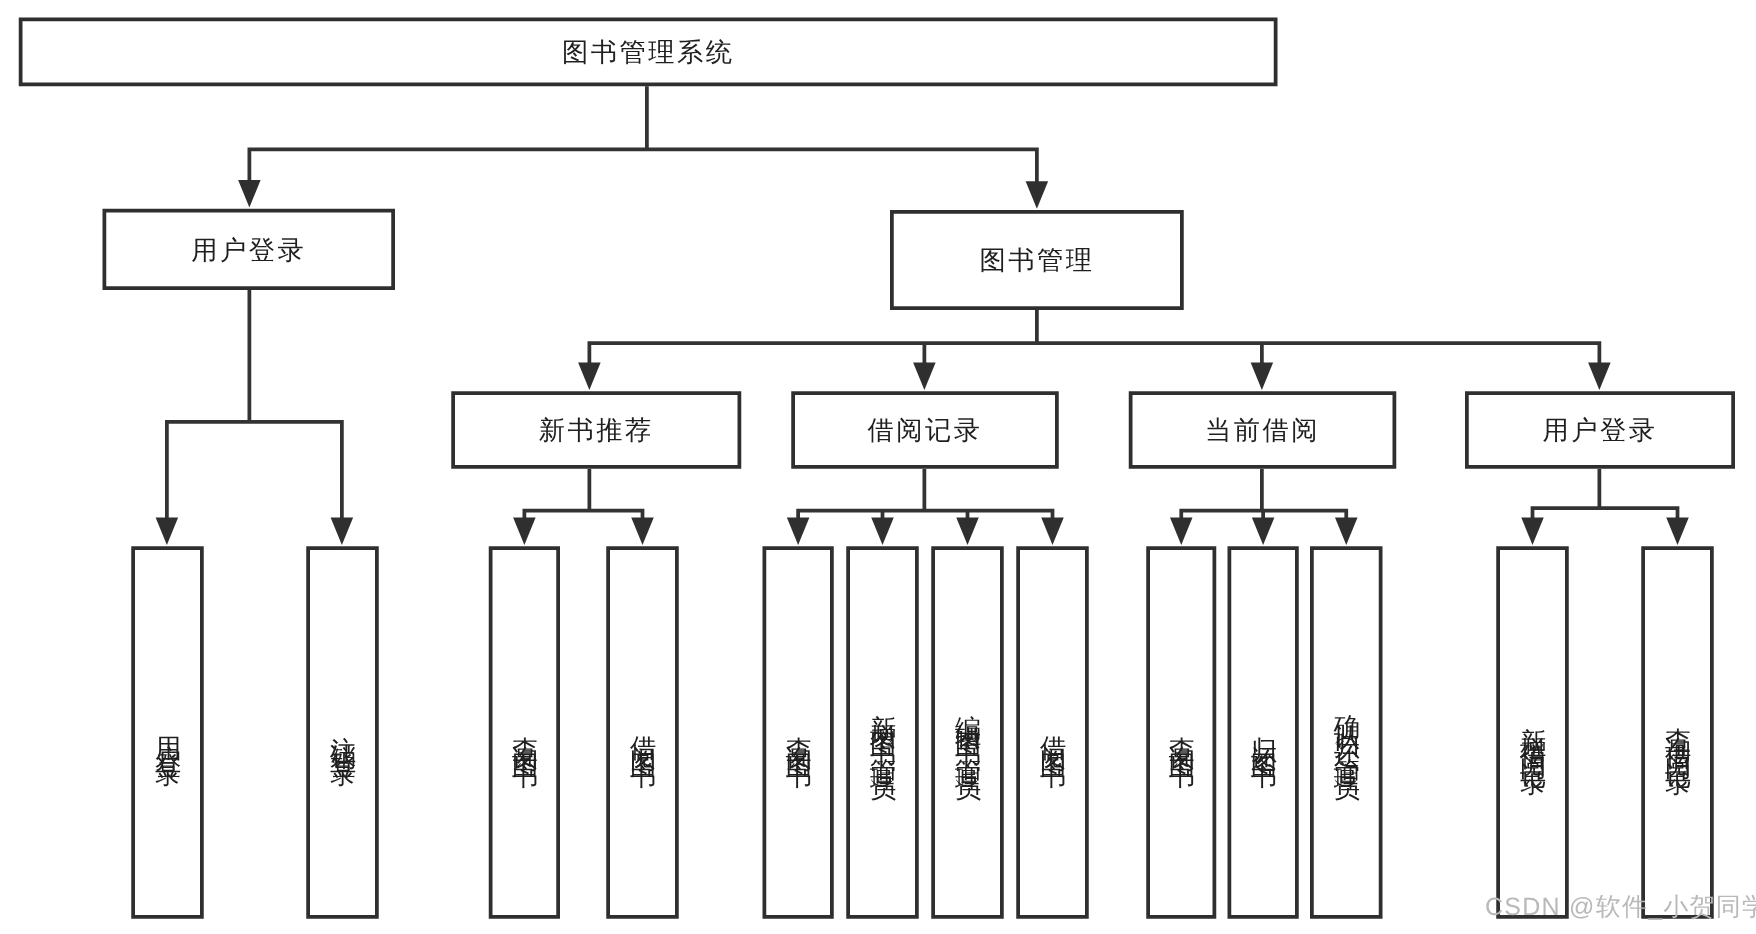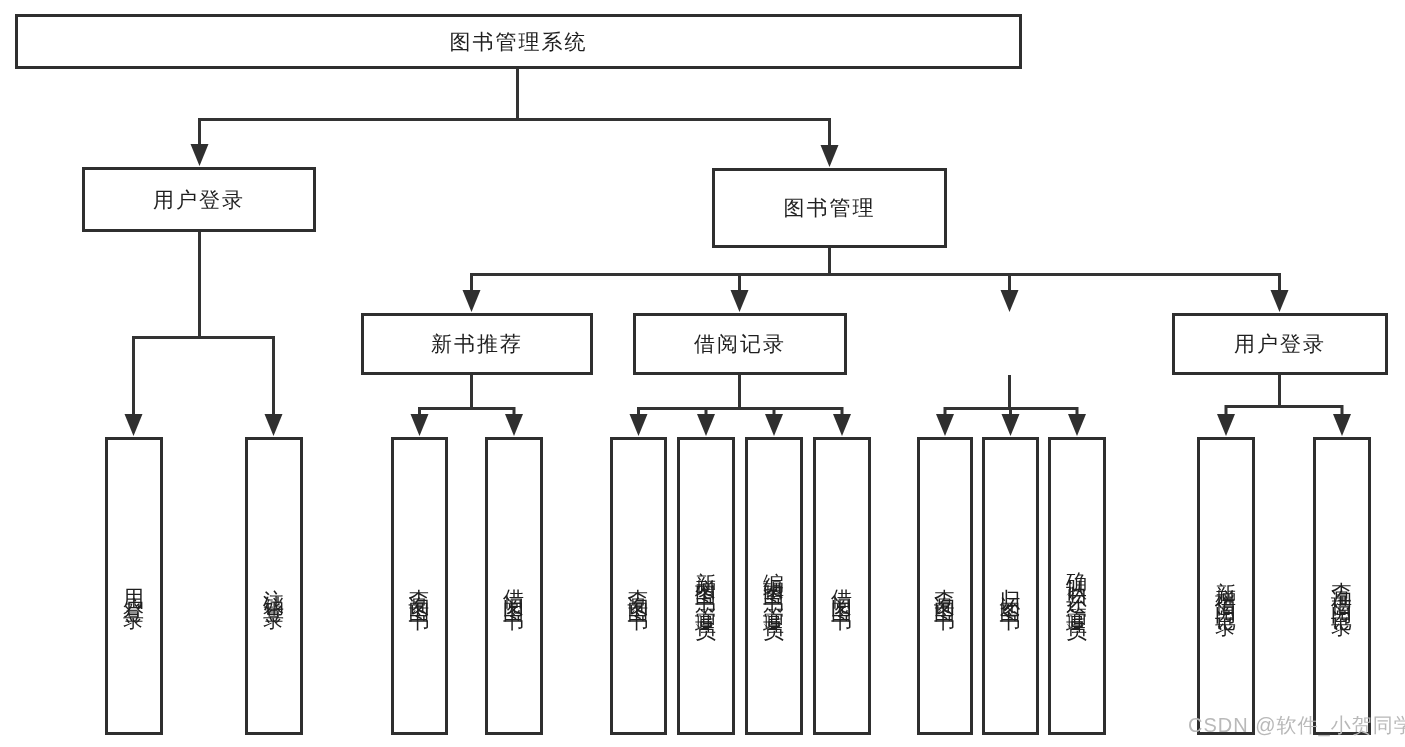--- a/index.html
+++ b/index.html
@@ -116,20 +116,23 @@
   <div class="box" style="left:712px;top:168px;width:235px;height:80px">
     <span class="lbl">图书管理</span>
   </div>
 
   <div class="box" style="left:361px;top:313px;width:232px;height:62px">
     <span class="lbl">新书推荐</span>
   </div>
   <div class="box" style="left:633px;top:313px;width:214px;height:62px">
     <span class="lbl">借阅记录</span>
   </div>
+  <div class="box" style="left:903px;top:313px;width:214px;height:62px">
+    <span class="lbl">当前借阅</span>
+  </div>
   <div class="box" style="left:1172px;top:313px;width:216px;height:62px">
     <span class="lbl">用户登录</span>
   </div>
 
   <div class="box leaf" style="left:105px;top:437px;width:58px;height:298px">
     <span class="lbl">用户登录</span>
   </div>
   <div class="box leaf" style="left:245px;top:437px;width:58px;height:298px">
     <span class="lbl">注销登录</span>
   </div>

